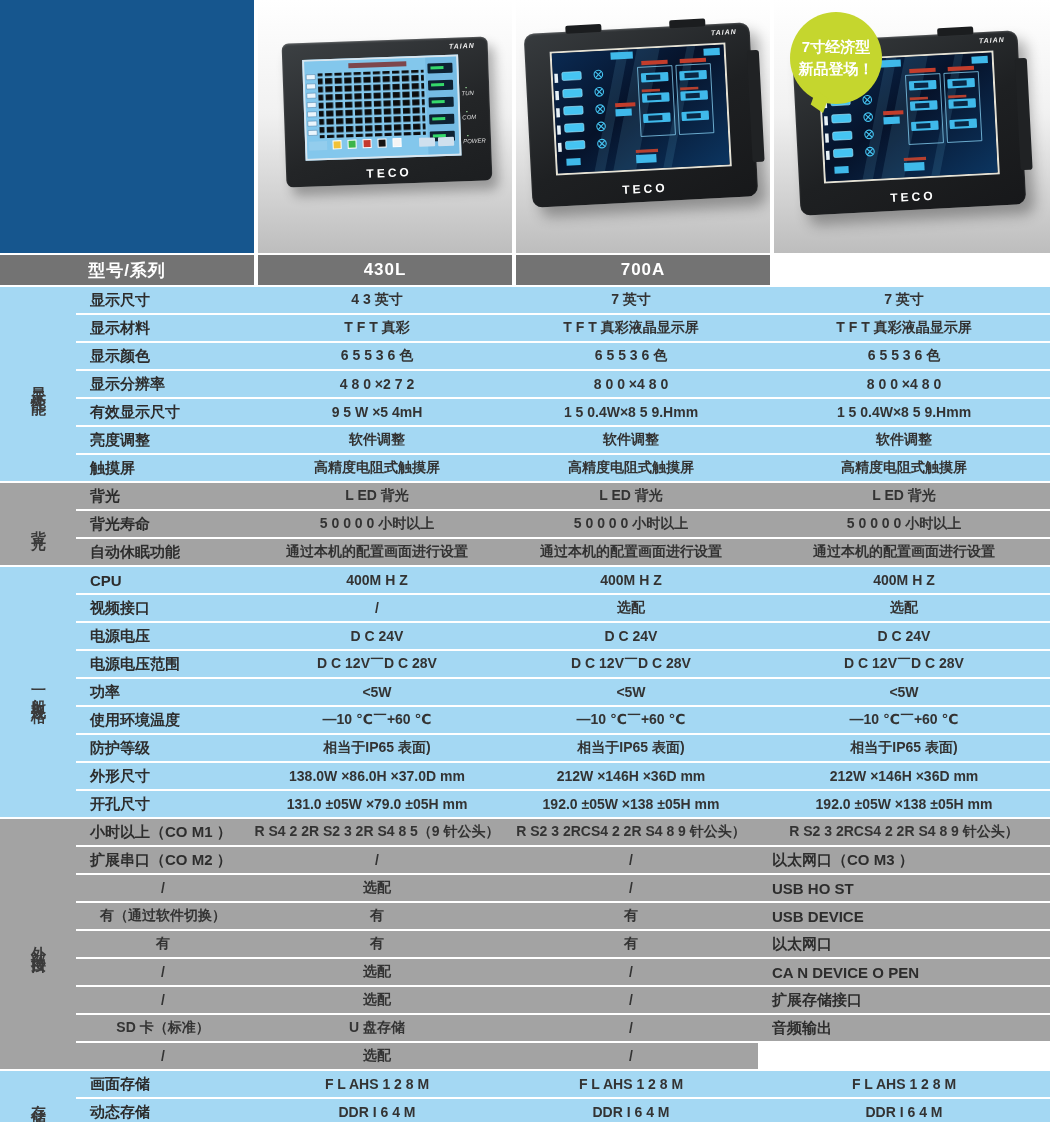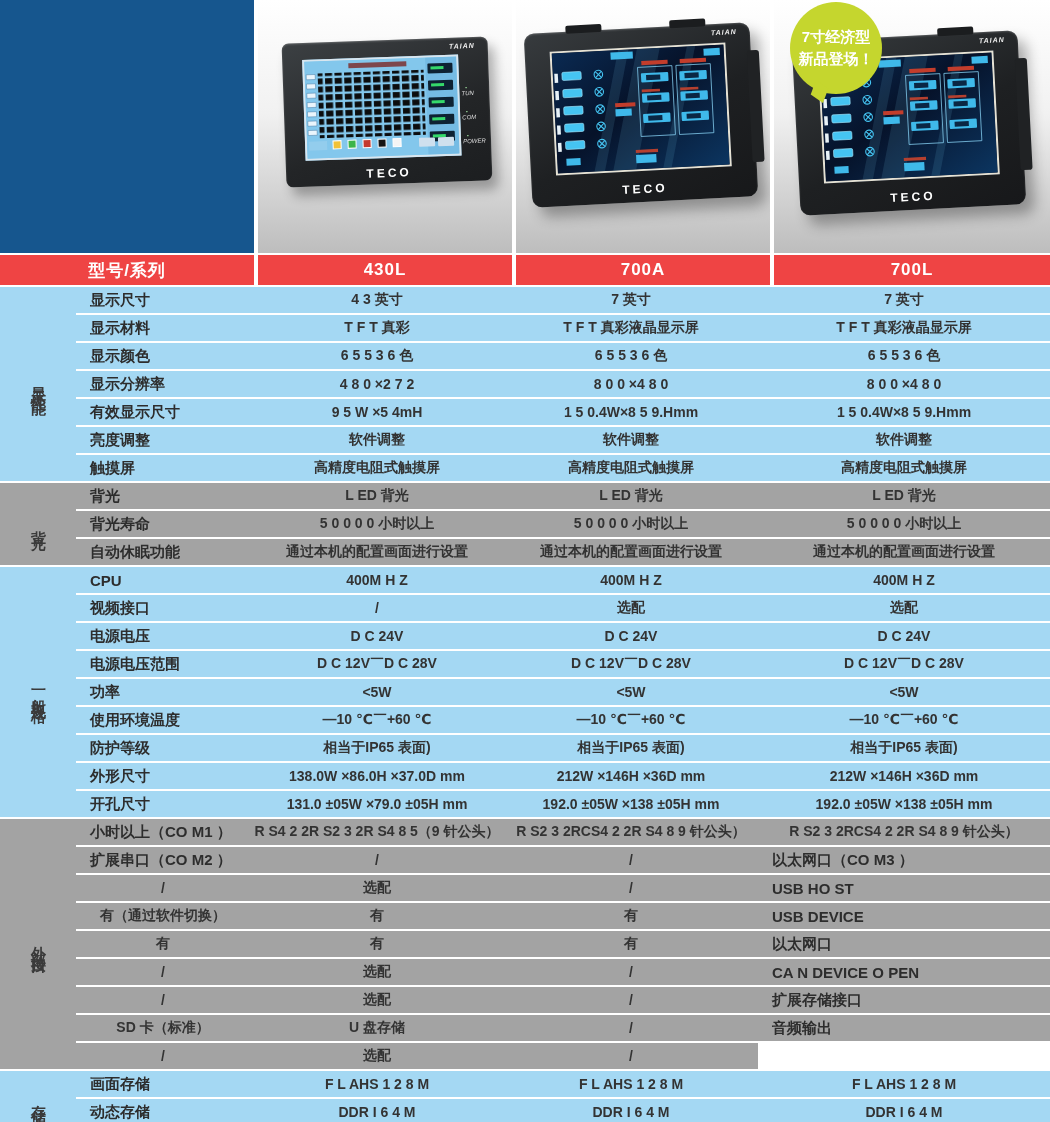--- a/index.html
+++ b/index.html
@@ -27,27 +27,27 @@
     box-shadow:8px 10px 14px rgba(0,0,0,.32), inset 0 1px 2px rgba(255,255,255,.20);
     transform:rotate(-3deg);}
   .dev700::before{content:"";position:absolute;top:-6px;left:42px;width:36px;height:8px;background:#1b1d1f;border-radius:2px;box-shadow:104px 0 0 #1b1d1f;}
   .dev700::after{content:"";position:absolute;right:-8px;top:28px;width:12px;height:112px;background:#202224;border-radius:3px;}
   .dev700 .screen{position:absolute;left:25px;top:19px;width:172px;height:120px;border:2px solid #e6e2d4;background:#06152e;}
   .dev700 .teco{bottom:6px;}
   .pos700a{left:12px;top:28px;}
   .pos700l{left:22px;top:36px;}
   .screen svg{display:block;width:100%;height:100%;}
   
-  .badge{position:absolute;left:16px;top:2px;width:92px;height:92px;border-radius:50%;background:#c5d62e;
+  .badge{position:absolute;left:16px;top:12px;width:92px;height:92px;border-radius:50%;background:#c5d62e;
     color:#fff;font-weight:bold;font-size:15px;line-height:22px;display:flex;flex-direction:column;
     align-items:center;justify-content:center;z-index:5;text-align:center;}
   .badge::after{content:"";position:absolute;left:22px;bottom:-5px;width:15px;height:15px;background:#c5d62e;transform:rotate(35deg) skewX(15deg);}
   
   .thead{display:grid;grid-template-columns:254px 254px 254px 1fr;column-gap:4px;height:30px;margin:2px 0;}
-  .th{background:#ef4444;color:#fff;display:flex;align-items:center;justify-content:center;font-size:17px;font-weight:bold;letter-spacing:1px;}
+  .th{background:#737373;color:#fff;display:flex;align-items:center;justify-content:center;font-size:17px;font-weight:bold;letter-spacing:1px;}
   .section{display:grid;grid-template-columns:76px 174px 254px 254px 1fr;gap:2px 0;grid-auto-rows:26px;background:#fff;margin-bottom:2px;}
   .cell{display:flex;align-items:center;font-size:15px;}
   .tone-blue .cell{background:#a4d8f3;}
   .tone-gray .cell{background:#a3a3a3;}
   .cat{justify-content:center;writing-mode:vertical-rl;text-orientation:upright;font-weight:bold;letter-spacing:5px;font-size:15px;color:#3a3a3a;}
   .lab{padding-left:14px;font-weight:bold;white-space:nowrap;}
   .val{justify-content:center;text-align:center;font-weight:bold;font-size:14px;white-space:nowrap;overflow:visible;color:#333;}
 </style>
 </head>
 <body>
@@ -281,21 +281,20 @@
       </div>
       <div class="teco">TECO</div>
     </div>
   </div>
 </div>
 
 <div class="thead">
   <div class="th">型号/系列</div>
   <div class="th">430L</div>
   <div class="th">700A</div>
-  <div class="th">700L</div>
 </div>
 
 <div id="tbody">
     <div class="section tone-blue">
       <div class="cell cat" style="grid-row: 1 / span 7;">显示性能</div>
       <div class="cell lab">显示尺寸</div>
       <div class="cell val">4 3 英寸</div>
       <div class="cell val">7 英寸</div>
       <div class="cell val">7 英寸</div>
       <div class="cell lab">显示材料</div>

